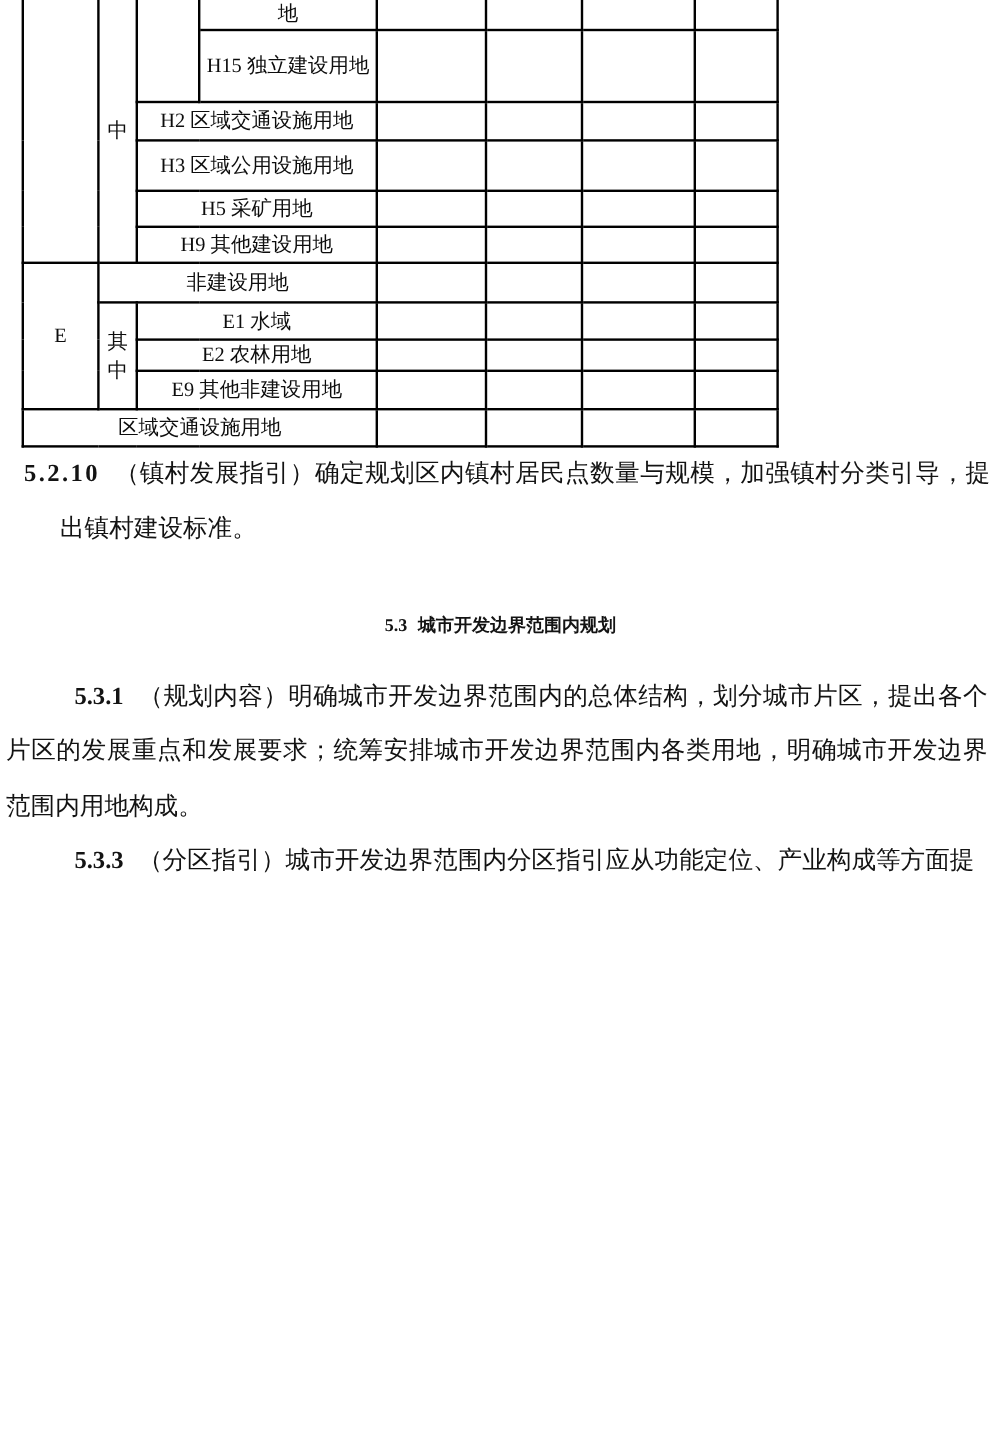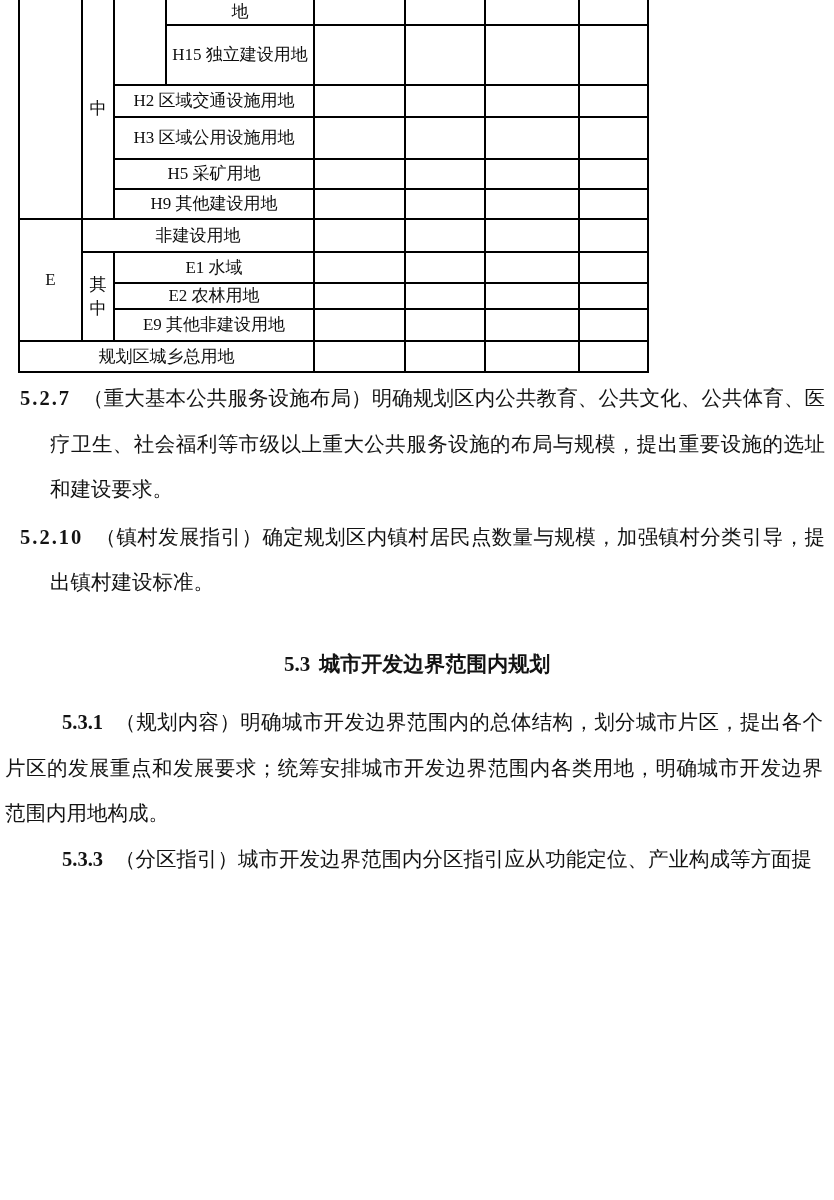--- a/index.html
+++ b/index.html
@@ -28,21 +28,21 @@
   .p52.first { margin-top:3px; }
   .p53 { padding-left:5px; padding-right:11px; text-indent:57px; }
   .p53.m1 { margin-top:13px; }
   .p53.m2 { margin-top:15px; }
   .p53.m3 { margin-top:0; }
   .num { font-weight:bold; margin-right:12px; }
   .p52 .num { letter-spacing:2px; }
   .p53 .num { letter-spacing:0; }
   .sec-heading {
     margin-top:36px; text-align:center; font-weight:bold;
-    font-size:21px; line-height:45.5px; text-indent:0;
+    font-size:15px; line-height:45.5px; text-indent:0;
   }
   .sec-heading .hnum { margin-right:9px; }
 </style>
 </head>
 <body>
 
 <div class="page">
 
   <table class="landuse">
     <colgroup>
@@ -125,32 +125,31 @@
           <td></td>
     </tr>
     <tr style="height:32px">
       <td colspan="2">E9 其他非建设用地</td>
       <td></td>
           <td></td>
           <td></td>
           <td></td>
     </tr>
     <tr style="height:31px">
-      <td colspan="4">规划区城乡总用地</td>
+      <td colspan="4">区域交通设施用地</td>
       <td></td>
           <td></td>
           <td></td>
           <td></td>
     </tr>
   </tbody>
     </table>
 
   <div class="clauses">
 
-    <p class="p52 first"><span class="num">5.2.7</span><span>（重大基本公共服务设施布局）明确规划区内公共教育、公共文化、公共体育、医疗卫生、社会福利等市级以上重大公共服务设施的布局与规模，提出重要设施的选址和建设要求。</span></p>
 
 
 
     <p class="p52"><span class="num">5.2.10</span><span>（镇村发展指引）确定规划区内镇村居民点数量与规模，加强镇村分类引导，提出镇村建设标准。</span></p>
 
     <p class="sec-heading"><span class="hnum">5.3</span><span>城市开发边界范围内规划</span></p>
 
     <p class="p53 m1"><span class="num">5.3.1</span><span>（规划内容）明确城市开发边界范围内的总体结构，划分城市片区，提出各个片区的发展重点和发展要求；统筹安排城市开发边界范围内各类用地，明确城市开发边界范围内用地构成。</span></p>
 
 

